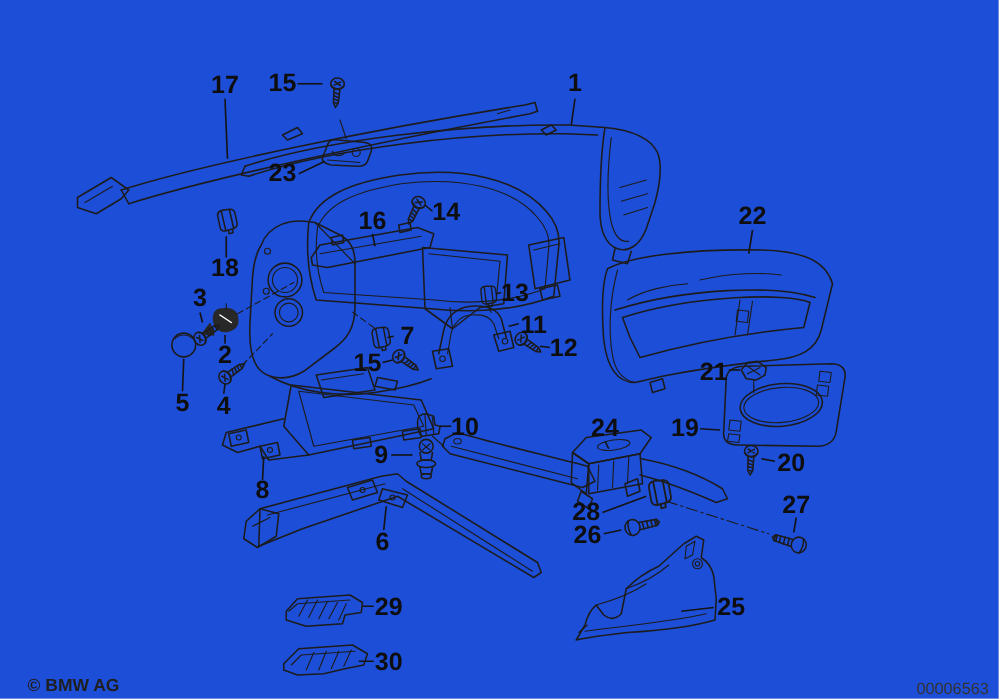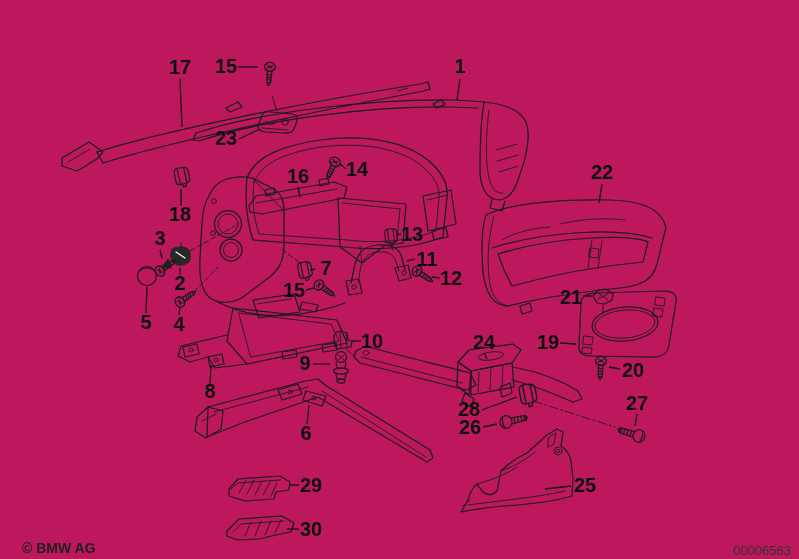--- a/index.html
+++ b/index.html
@@ -1,16 +1,16 @@
 <!DOCTYPE html>
 <html><head>
 <meta charset="utf-8">
 <style>
   html,body{margin:0;padding:0;background:#e8e8e8}
-  .stage{width:799px;height:559px;background:#be185d;position:relative;overflow:hidden;
+  .stage{width:799px;height:559px;background:#1d4ed8;position:relative;overflow:hidden;
          font-family:"Liberation Sans",sans-serif}
   svg{display:block}
   .art{stroke:#1c1c1c;fill:none;stroke-width:1.25;stroke-linecap:round;stroke-linejoin:round}
   .thin{stroke-width:0.9}
   .fill-dark{fill:#282828;stroke:#282828}
   .slot-light{stroke:#ffffff;stroke-width:1.2}
   .callout{font-family:"Liberation Sans",sans-serif;font-weight:bold;font-size:20px;
            fill:#0e0e0e;text-anchor:middle}
   .leader{stroke:#141414;stroke-width:1.3;fill:none}
   .dashed{stroke-dasharray:5 3}

